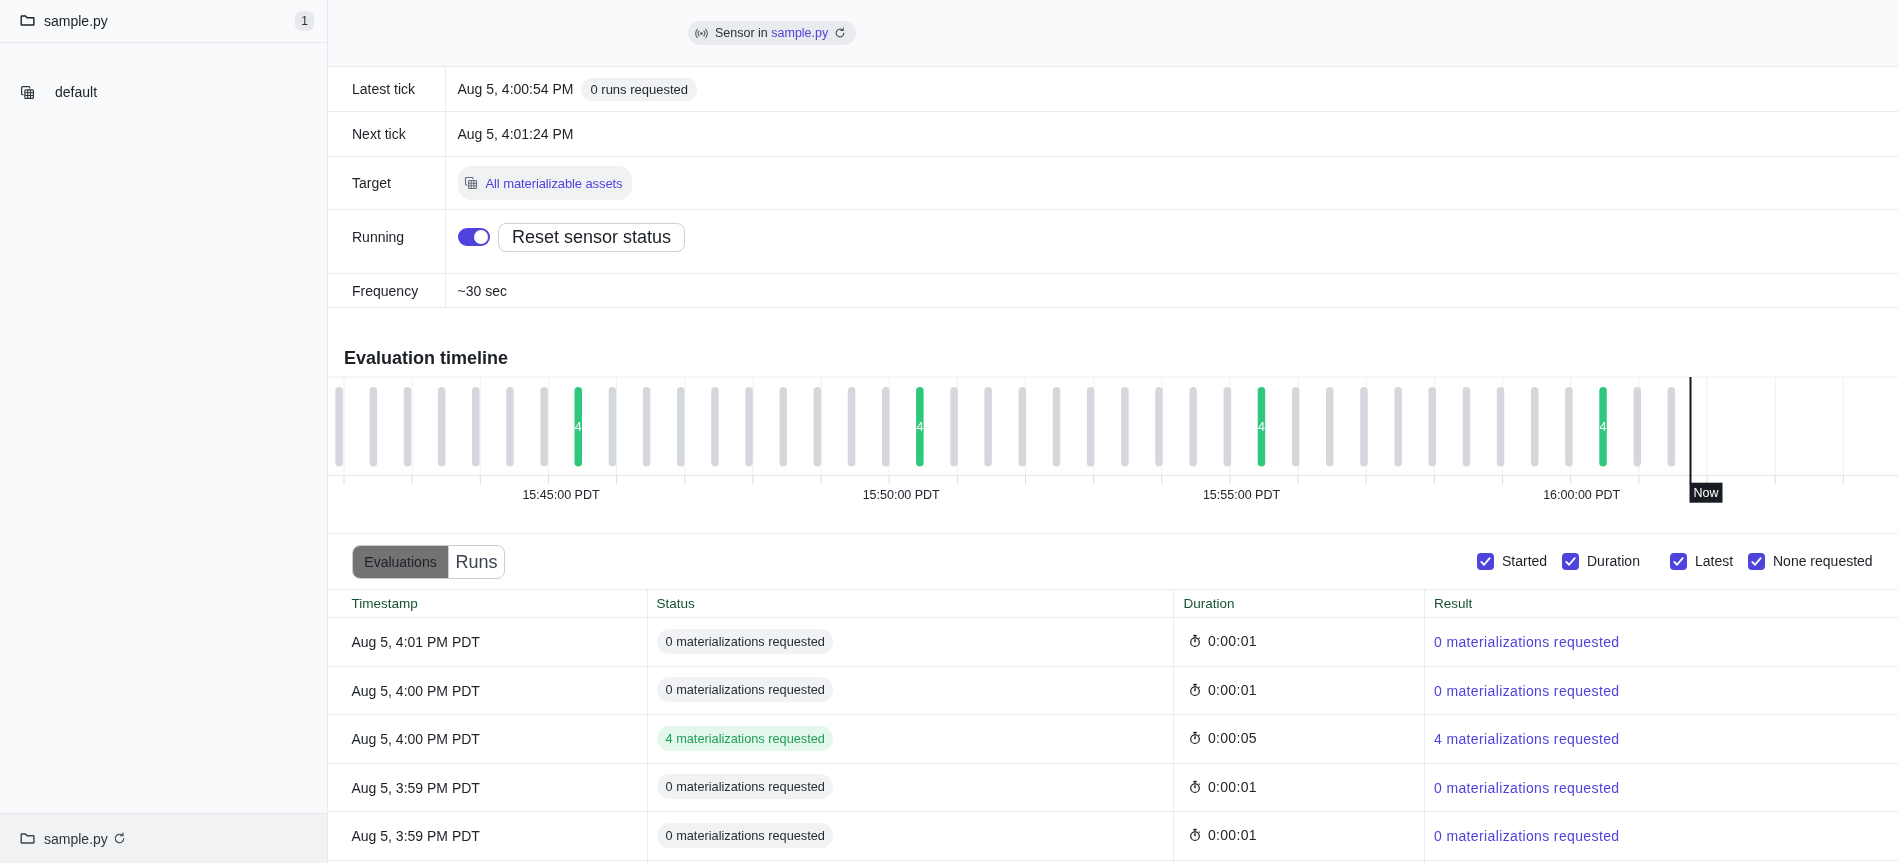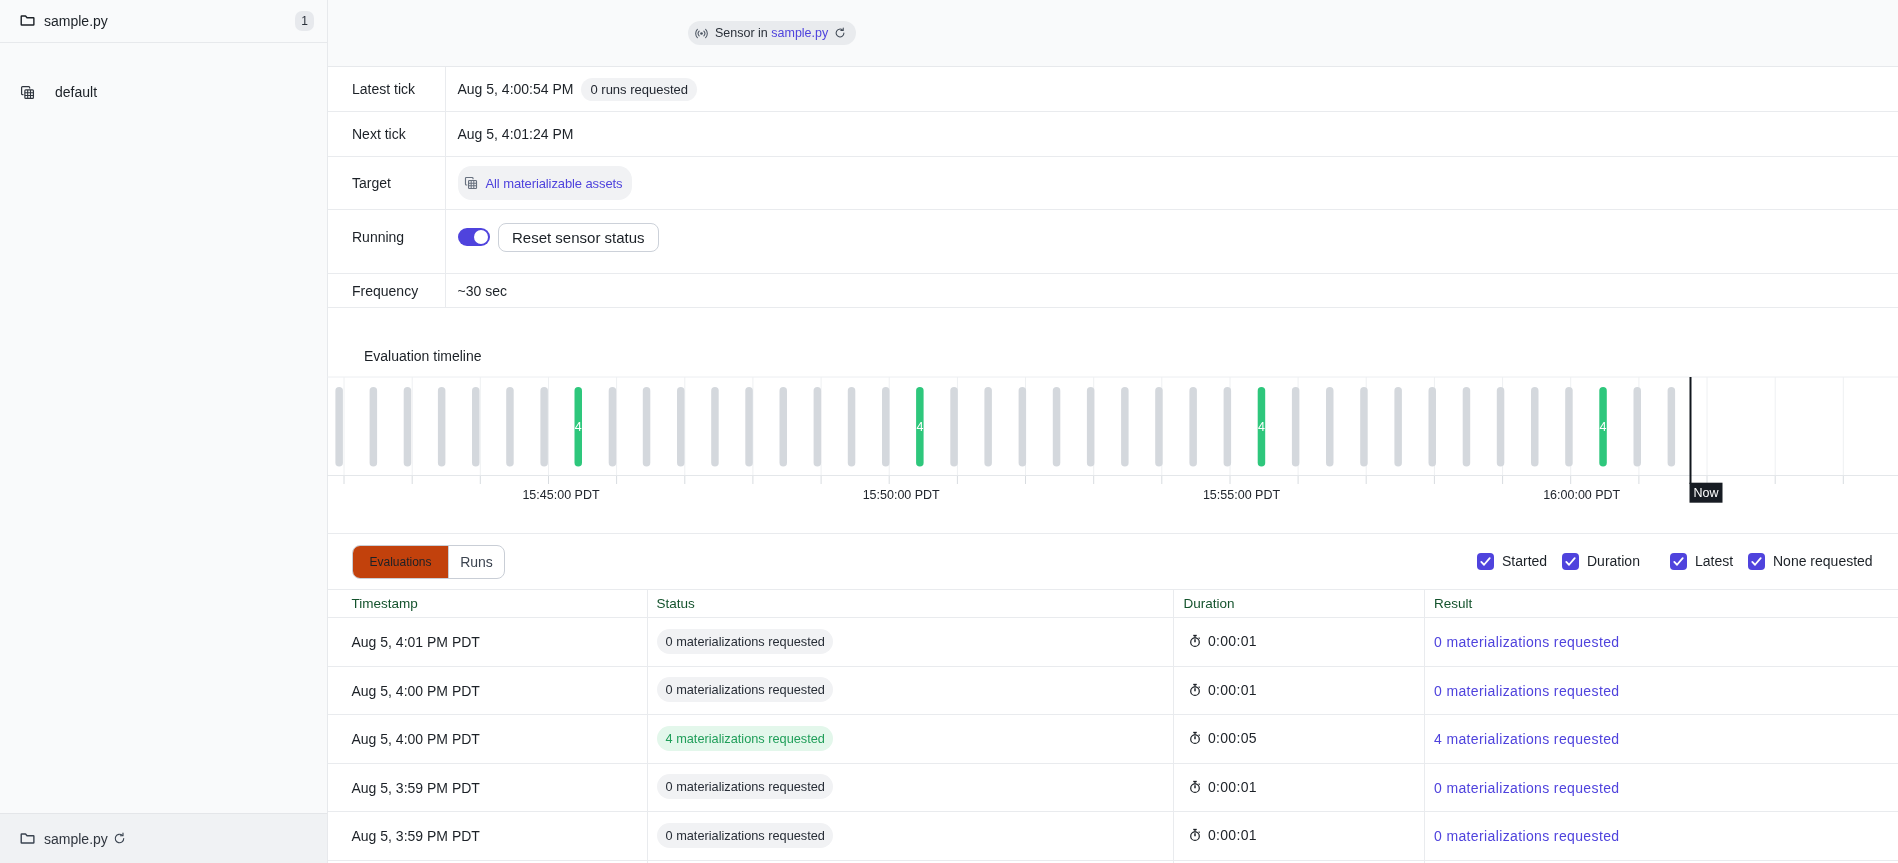--- a/index.html
+++ b/index.html
@@ -36,27 +36,27 @@
 .info-row { position:absolute; left:328px; width:1570px; border-bottom:1px solid #e9ebee; }
 .info-row .cell-l { position:absolute; left:24px; top:0; height:100%; display:flex; align-items:center; font-size:14px; }
 .info-row .cell-r { position:absolute; left:129.5px; top:0; height:100%; display:flex; align-items:center; font-size:14px; }
 .vline { position:absolute; left:445px; top:67px; width:1px; height:241px; background:#e9ebee; }
 .pill { display:inline-flex; align-items:center; border-radius:12px; background:#f1f2f4; color:#232831; }
 
 
 #toggle { position:relative; width:32px; height:18px; border-radius:9px; background:#4f43dd; }
 #toggle::after { content:""; position:absolute; right:2px; top:2px; width:14px; height:14px; border-radius:50%; background:#fff; }
 #reset-btn { display:inline-flex; align-items:center; justify-content:center; height:29px; padding:0 13px;
-  border:1px solid #ccd1d9; border-radius:8px; background:#fff; font-size:15px; color:#1c2127; }
+  border:1px solid #ccd1d9; border-radius:8px; background:#fff; font-size:18px; color:#1c2127; }
 
 
 #seg { position:absolute; left:352px; top:545px; height:34px; display:flex;
   border:1px solid #c9ced6; border-radius:8px; overflow:hidden; background:#fff; }
-#seg .s1 { width:96px; background:#c2410c; border-right:1px solid #c9ced6; display:flex; align-items:center; justify-content:center; font-size:12px; color:#1c2127; }
-#seg .s2 { width:55px; display:flex; align-items:center; justify-content:center; font-size:14px; color:#3c4450; }
+#seg .s1 { width:96px; background:#737373; border-right:1px solid #c9ced6; display:flex; align-items:center; justify-content:center; font-size:14px; color:#1c2127; }
+#seg .s2 { width:55px; display:flex; align-items:center; justify-content:center; font-size:18px; color:#3c4450; }
 .cbgroup { position:absolute; top:552.5px; display:flex; align-items:center; gap:8px; font-size:14px; color:#1c2127; }
 .cb { width:17px; height:17px; border-radius:4px; background:#4f43dd; display:flex; align-items:center; justify-content:center; }
 
 
 .tline { position:absolute; left:328px; width:1570px; height:1px; background:#e9ebee; }
 .tvline { position:absolute; width:1px; background:#e9ebee; top:589px; height:274px; }
 .th { position:absolute; font-size:13.5px; color:#14532d; }
 .td { position:absolute; font-size:14px; color:#1c2127; }
 .link { color:#4f43dd; letter-spacing:0.37px; }
 .spill { position:absolute; display:inline-flex; align-items:center; height:25px; border-radius:12.5px;
@@ -149,21 +149,21 @@
         <div id="toggle" style="margin-top:17.5px"></div>
         <div id="reset-btn" style="margin-left:8.5px;margin-top:12.5px">Reset sensor status</div>
       </div>
 </div>
 <div class="info-row" style="top:274px;height:34px">
   <div class="cell-l">Frequency</div>
   <div class="cell-r">~30 sec</div>
 </div>
 <div class="vline"></div>
 
-<div class="abs" style="left:364px;top:348px;font-size:14px;font-weight:normal">Evaluation timeline</div>
+<div class="abs" style="left:344px;top:348px;font-size:18px;font-weight:bold">Evaluation timeline</div>
 <svg width="1571" height="130" viewBox="0 0 1571 130" style="position:absolute;left:327px;top:376px">
 <line x1="0" y1="1" x2="1571" y2="1" stroke="#eceef1" stroke-width="1"></line>
 <line x1="17.0" y1="1" x2="17.0" y2="99.5" stroke="#eef0f2" stroke-width="1"></line>
 <line x1="17.0" y1="99.5" x2="17.0" y2="108" stroke="#d8dce0" stroke-width="1"></line>
 <line x1="85.2" y1="1" x2="85.2" y2="99.5" stroke="#eef0f2" stroke-width="1"></line>
 <line x1="85.2" y1="99.5" x2="85.2" y2="108" stroke="#d8dce0" stroke-width="1"></line>
 <line x1="153.3" y1="1" x2="153.3" y2="99.5" stroke="#eef0f2" stroke-width="1"></line>
 <line x1="153.3" y1="99.5" x2="153.3" y2="108" stroke="#d8dce0" stroke-width="1"></line>
 <line x1="221.5" y1="1" x2="221.5" y2="99.5" stroke="#eef0f2" stroke-width="1"></line>
 <line x1="221.5" y1="99.5" x2="221.5" y2="108" stroke="#d8dce0" stroke-width="1"></line>

